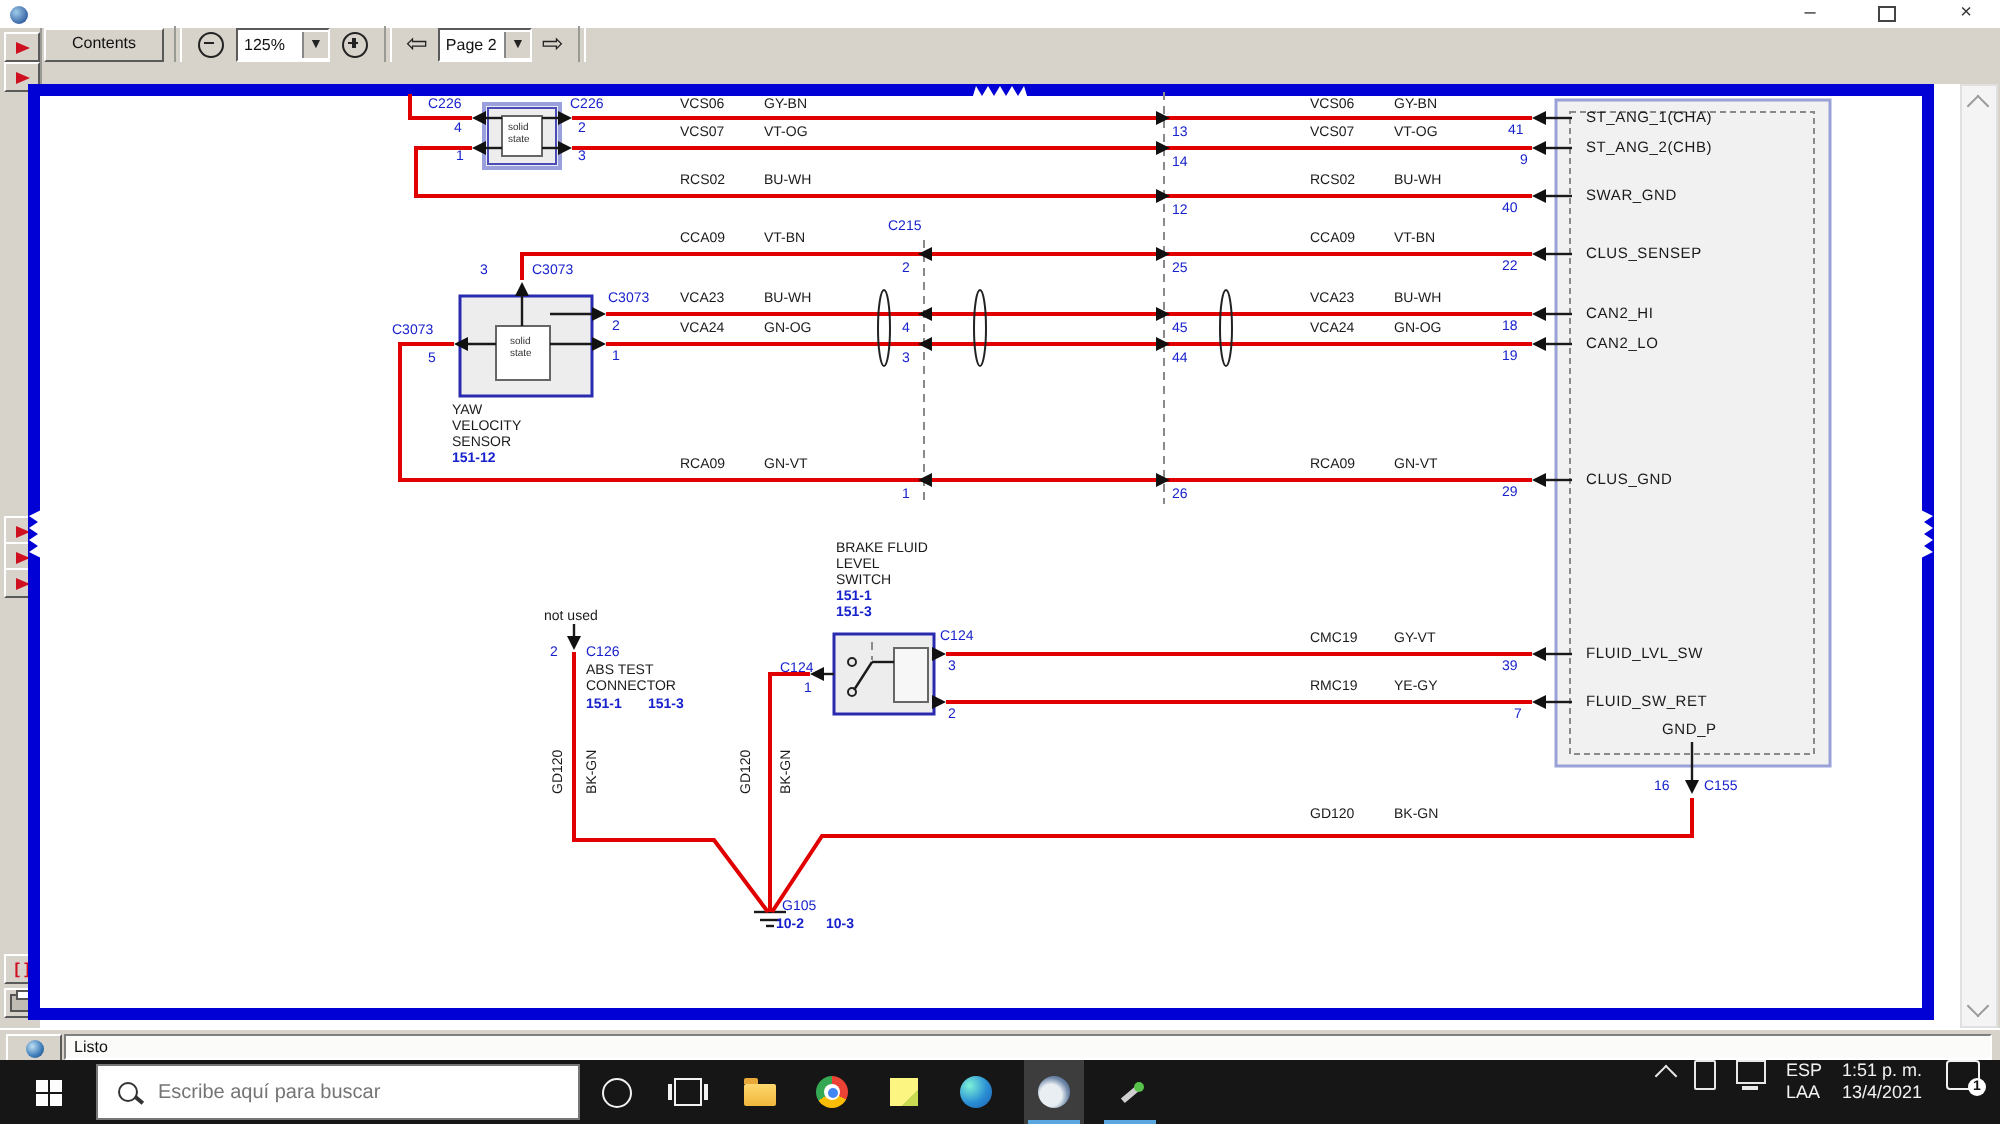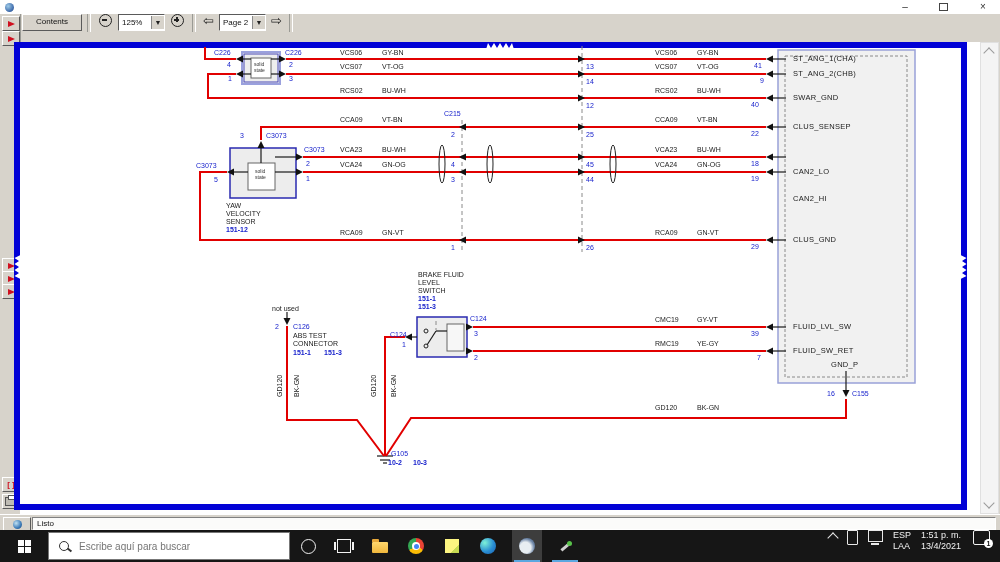--- a/index.html
+++ b/index.html
@@ -6,21 +6,21 @@
   body{width:1000px;height:562px;position:relative;overflow:hidden;background:#d7d3cb;
        font-family:"Liberation Sans",sans-serif;}
   
   .titlebar{position:absolute;left:0;top:0;width:1000px;height:14px;background:#ffffff;
     border-bottom:1px solid #d0d0d0;display:flex;align-items:center;font-size:9px;color:#1a1a1a}
   .app-ico{width:9px;height:9px;border-radius:50%;background:radial-gradient(circle at 35% 35%,#9ecbe8,#3a66a8 70%,#24406e);margin:0 5px 0 5px;flex:0 0 auto}
   .wc{position:absolute;top:0;height:14px;width:22px;text-align:center;font-size:10px;line-height:13px;color:#333}
   .wc.min{right:84px}.wc.max{right:46px}.wc.close{right:6px}
   .restore-box{display:inline-block;width:7px;height:6px;border:1px solid #444;margin-top:3px}
   
-  .toolbar{position:absolute;left:20px;top:14px;width:980px;height:16px;background:#d7d3cb;display:flex;}
+  .toolbar{position:absolute;left:20px;top:14px;width:980px;height:16px;background:#d7d3cb;display:flex;align-items:center}
   .btn3d{background:#d7d3cb;border-top:1px solid #fff;border-left:1px solid #fff;
     border-right:1px solid #5a5a5a;border-bottom:1px solid #5a5a5a;font-size:8px;color:#111;
     text-align:center;cursor:default}
   .contents{width:58px;height:15px;line-height:14px;margin-left:2px}
   .sep{width:2px;height:18px;border-left:1px solid #9a9a94;border-right:1px solid #fff;margin:0 5px}
   .circ{width:11px;height:11px;border:1.3px solid #222;border-radius:50%;position:relative;margin:0 3px}
   .circ:before{content:"";position:absolute;left:2px;top:4.2px;width:5px;height:1.4px;background:#222}
   .circ.plus:after{content:"";position:absolute;left:4.2px;top:2px;width:1.4px;height:5px;background:#222}
   .dd{height:15px;background:#fff;border-top:1px solid #5a5a5a;border-left:1px solid #5a5a5a;
     border-right:1px solid #fff;border-bottom:1px solid #fff;display:flex;align-items:center;
@@ -351,21 +351,21 @@
     <div class="lbl k" style="left: 418px; top: 271px;">BRAKE FLUID</div>
     <div class="lbl k" style="left: 418px; top: 279px;">LEVEL</div>
     <div class="lbl k" style="left: 418px; top: 287px;">SWITCH</div>
     <div class="lbl k" style="left: 272px; top: 305px;">not used</div>
     <div class="lbl k" style="left: 293px; top: 332px;">ABS TEST</div>
     <div class="lbl k" style="left: 293px; top: 340px;">CONNECTOR</div>
     <div class="lbl m" style="left: 793px; top: 55px;">ST_ANG_1(CHA)</div>
     <div class="lbl m" style="left: 793px; top: 70px;">ST_ANG_2(CHB)</div>
     <div class="lbl m" style="left: 793px; top: 94px;">SWAR_GND</div>
     <div class="lbl m" style="left: 793px; top: 123px;">CLUS_SENSEP</div>
-    <div class="lbl m" style="left: 793px; top: 153px; margin-top: 42px;">CAN2_HI</div>
+    <div class="lbl m" style="left: 793px; top: 153px;">CAN2_HI</div>
     <div class="lbl m" style="left: 793px; top: 168px;">CAN2_LO</div>
     <div class="lbl m" style="left: 793px; top: 236px;">CLUS_GND</div>
     <div class="lbl m" style="left: 793px; top: 323px;">FLUID_LVL_SW</div>
     <div class="lbl m" style="left: 793px; top: 347px;">FLUID_SW_RET</div>
     <div class="lbl m" style="left: 831px; top: 361px;">GND_P</div>
     <div class="lbl v" style="left: 276px; top: 397px;">GD120</div>
     <div class="lbl v" style="left: 293px; top: 397px;">BK-GN</div>
     <div class="lbl v" style="left: 370px; top: 397px;">GD120</div>
     <div class="lbl v" style="left: 390px; top: 397px;">BK-GN</div>
     <div class="lbl t" style="left: 254px; top: 62px;">solid</div>

